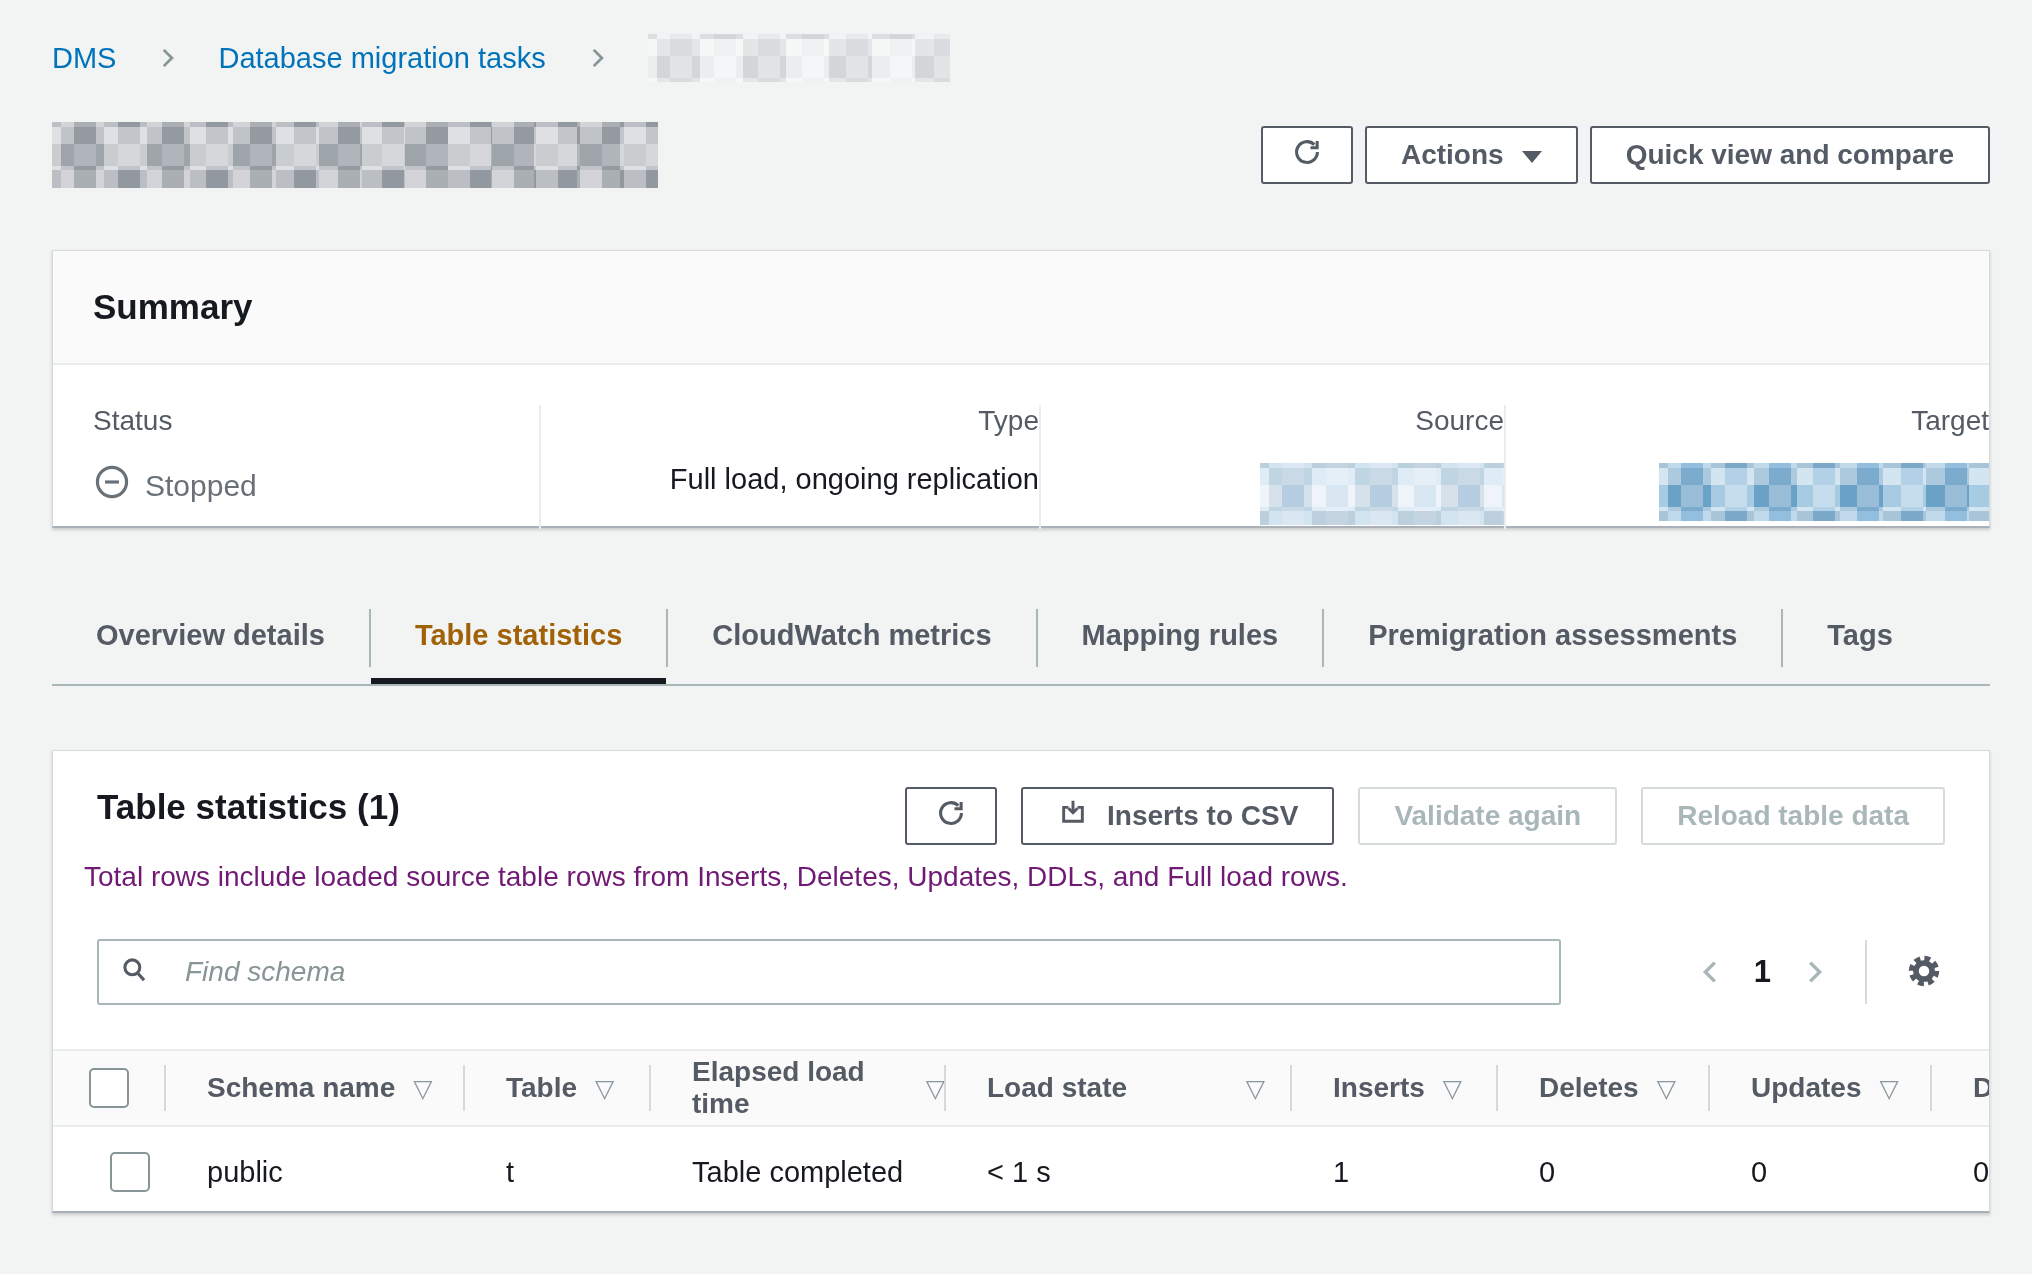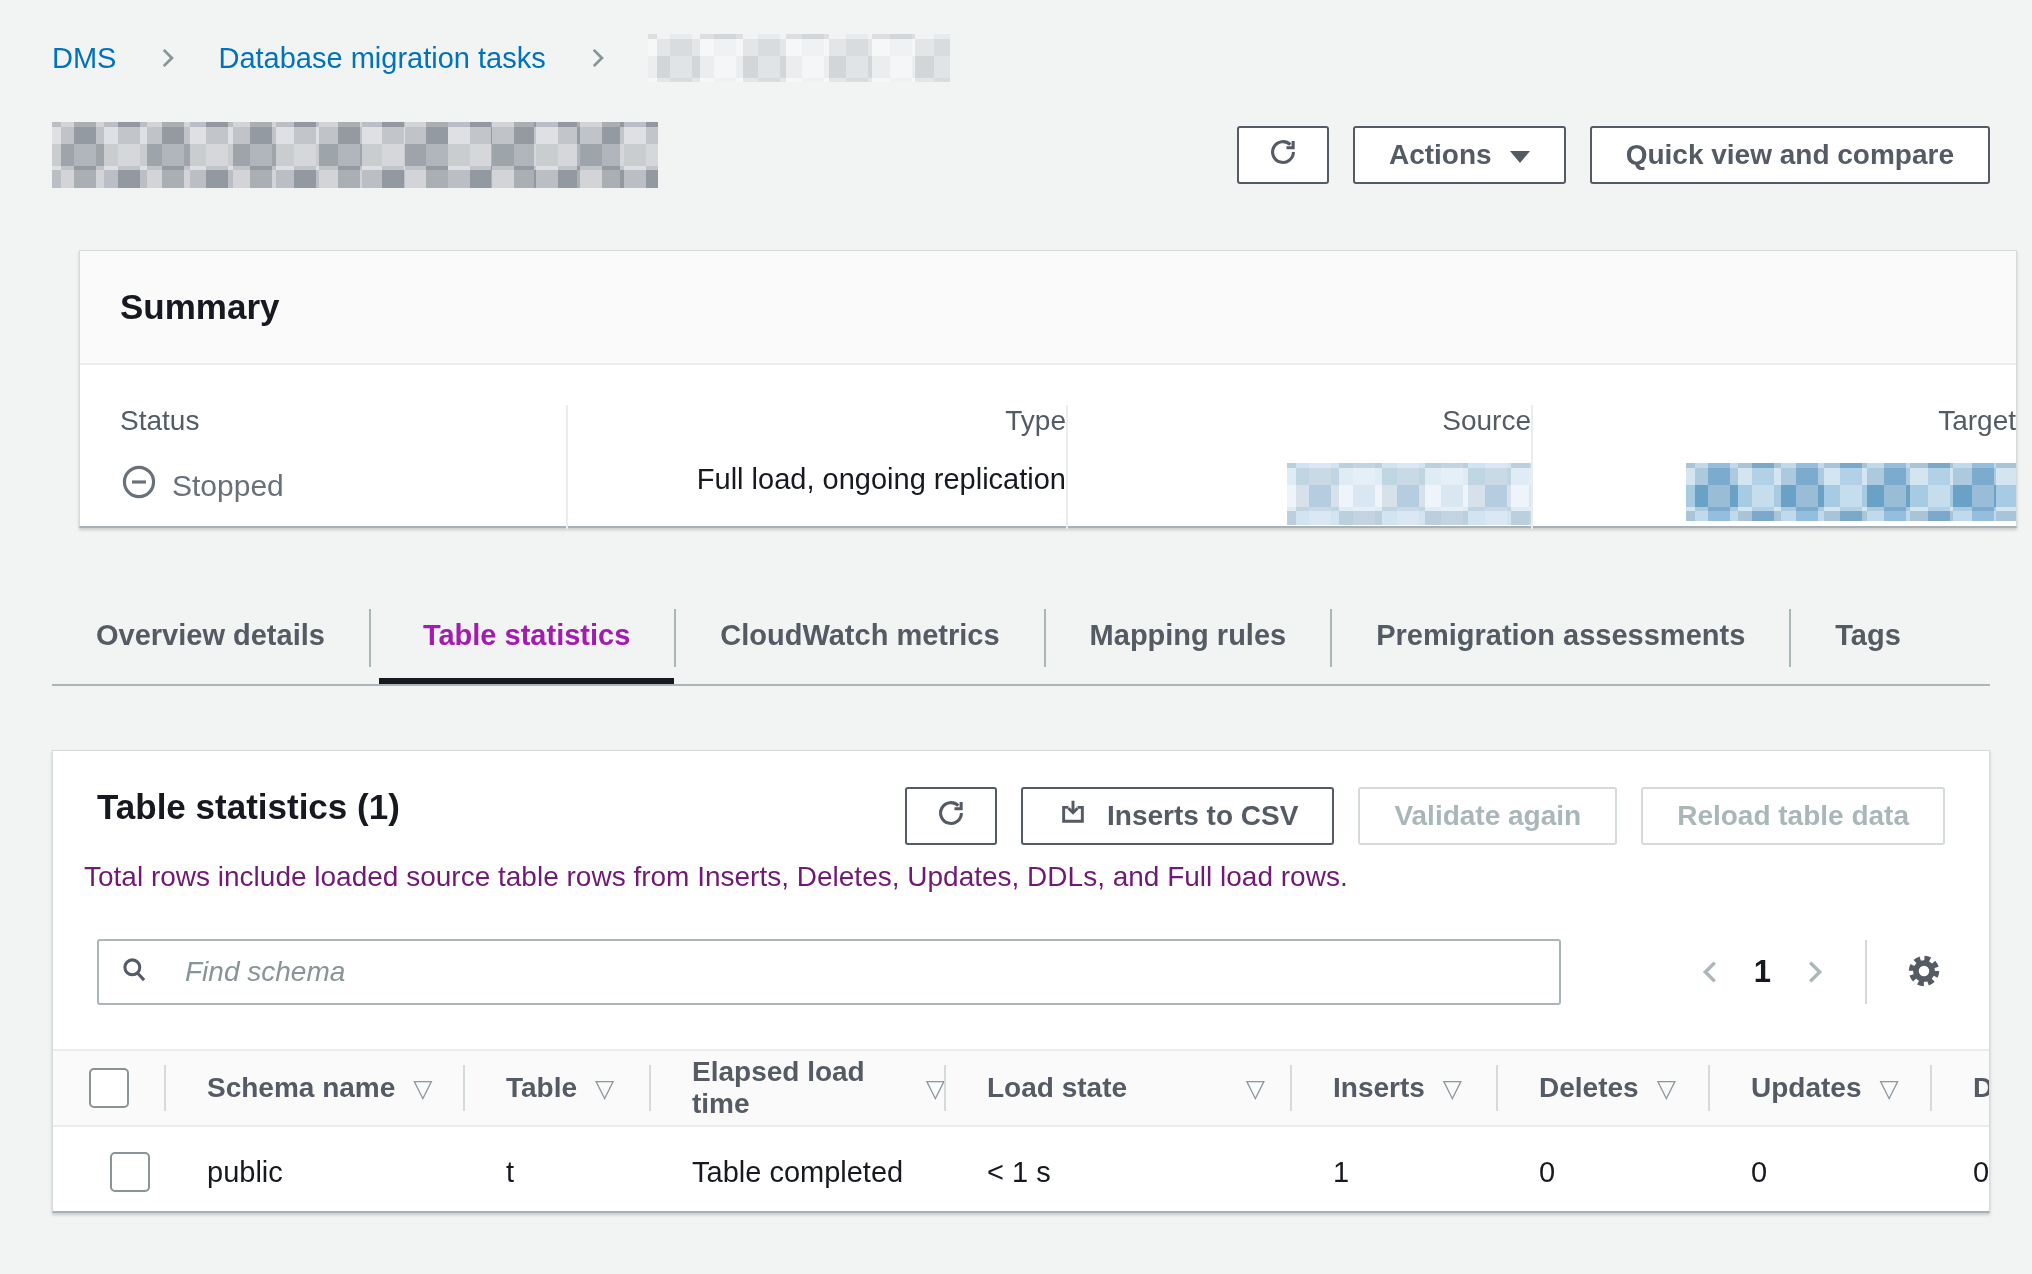--- a/index.html
+++ b/index.html
@@ -19,48 +19,48 @@
   .mosaic-source{--a:#d4e4f1;--b:#bed7ea;--c:#e2edf6;--d:#cadfee;width:244px;height:62px;}
   .mosaic-target{--a:#7fb2d6;--b:#a0c6e2;--c:#6ca8cf;--d:#b4d3e8;width:330px;height:58px;}
 
   
   .breadcrumb{position:absolute;left:52px;top:34px;display:flex;align-items:center;gap:38px;font-size:29px;}
   .breadcrumb a{color:#0073bb;text-decoration:none;cursor:pointer;}
   .crumb-sep{display:flex;align-items:center;}
 
   
   .title-row{position:absolute;left:52px;top:122px;width:1938px;display:flex;justify-content:space-between;align-items:center;}
-  .title-actions{display:flex;gap:24px;align-items:center;}
+  .title-actions{display:flex;gap:12px;align-items:center;}
   .btn{height:58px;padding:0 34px;background:#fff;border:2px solid #545b64;border-radius:3px;
        color:#545b64;font-weight:bold;font-size:28px;display:inline-flex;align-items:center;gap:18px;
        font-family:inherit;cursor:pointer;box-sizing:border-box;white-space:nowrap;}
   .icon-btn{padding:0 28px;}
   .btn.disabled{border-color:#d5dbdb;color:#aab7b8;cursor:default;}
   .caret-down{width:0;height:0;border-left:10px solid transparent;border-right:10px solid transparent;
               border-top:12px solid #545b64;margin-top:3px;}
 
   
   .card{position:absolute;left:52px;width:1938px;background:#fff;border:1px solid #d5dbdb;
         border-bottom:2px solid #a9b0b7;box-shadow:0 2px 3px rgba(0,28,36,.18);box-sizing:border-box;}
-  .summary-card{top:250px;height:278px;margin-left:27px;}
+  .summary-card{top:250px;height:278px;}
   .card-header{height:112px;background:#fafafa;border-bottom:2px solid #eaeded;display:flex;align-items:center;padding:0 40px;}
   .card-header h2,.tc-head h2{font-size:35px;margin:0;color:#16191f;}
   .summary-body{display:grid;grid-template-columns:486px 500px 465px auto;padding-top:40px;height:124px;}
   .sum-col{padding-left:40px;}
   .sum-col + .sum-col{border-left:2px solid #eaeded;text-align:right;}
   .field-label{color:#545b64;font-size:28px;margin-bottom:26px;}
   .field-value{font-size:29px;color:#16191f;}
   .status-value{display:flex;align-items:center;gap:14px;color:#687078;font-size:30px;}
 
   
   .tabs{position:absolute;left:52px;top:592px;width:1938px;height:92px;display:flex;align-items:stretch;
         border-bottom:2px solid #aab7b8;}
   .tab{display:flex;align-items:center;padding:0 44px;font-size:29px;font-weight:bold;color:#545b64;
        border-bottom:6px solid transparent;cursor:pointer;}
-  .tab.active{color:#a21caf;border-bottom-color:#16191f;margin-left:8px;}
+  .tab.active{color:#a16207;border-bottom-color:#16191f;}
   .tab-sep{width:2px;height:58px;background:#aab7b8;align-self:center;}
 
   
   .table-card{top:750px;height:463px;overflow:hidden;}
   .tc-head{display:flex;justify-content:space-between;align-items:flex-start;padding:36px 44px 0 44px;}
   .tc-buttons{display:flex;gap:24px;}
   .tc-desc{margin:16px 0 15px;padding:0 31px;font-size:28px;color:#701a75;}
   .tc-toolbar{display:flex;align-items:center;margin-top:46px;padding:0 44px;}
   .search-box{width:1464px;height:66px;border:2px solid #aab7b8;border-radius:3px;background:#fff;
               display:flex;align-items:center;box-sizing:border-box;padding:0 20px;gap:32px;}

